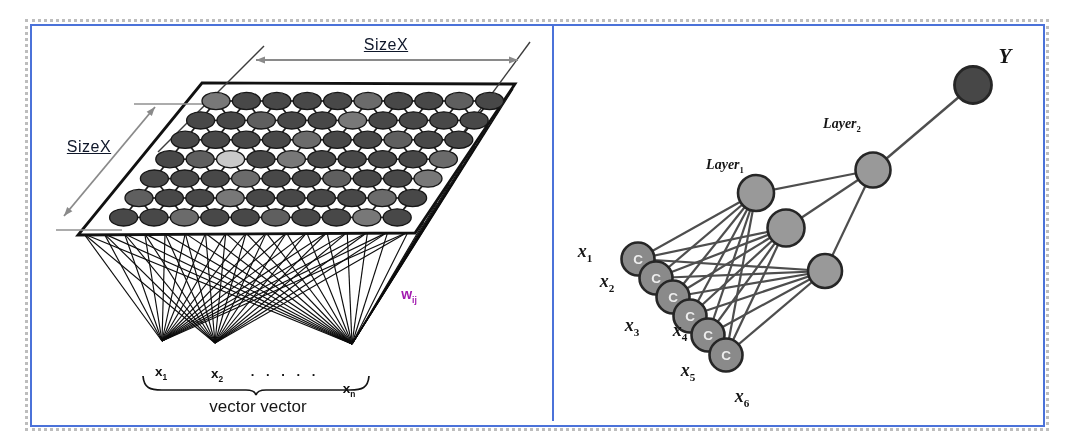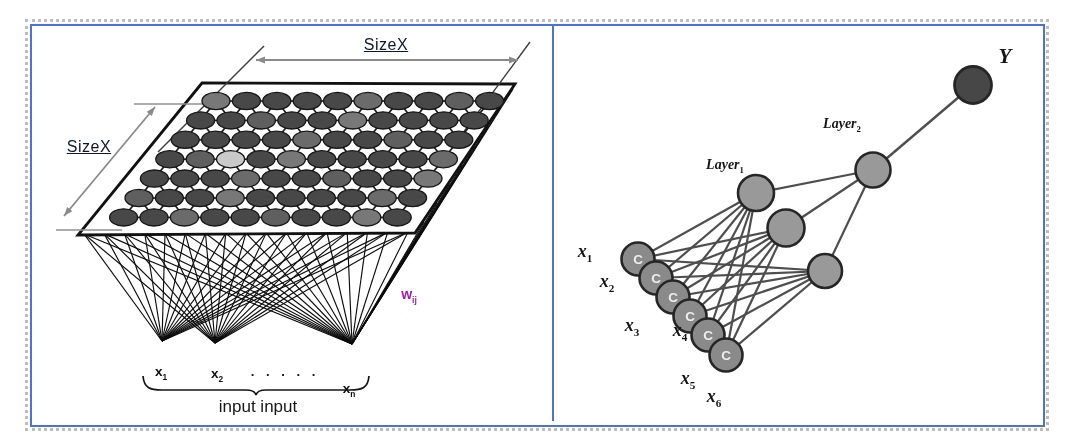--- a/index.html
+++ b/index.html
@@ -404,31 +404,31 @@
         <text x="708" y="340" text-anchor="middle" font-size="13.5" font-weight="bold" font-family="&quot;Liberation Sans&quot;,sans-serif" fill="#ededed">C</text>
         <circle cx="726" cy="355" r="16.5" fill="#8a8a8a" stroke="#262626" stroke-width="2.6"></circle>
         <text x="726" y="360" text-anchor="middle" font-size="13.5" font-weight="bold" font-family="&quot;Liberation Sans&quot;,sans-serif" fill="#ededed">C</text>
       </g>
     </svg>
 
   <div class="lbl sans dim" id="lbl-sizex" style="left: 386px; top: 45px;">SizeX</div>
   <div class="lbl sans dim" id="lbl-sizey" style="left: 89px; top: 147px;">SizeX</div>
   <div class="lbl sans wij" id="lbl-wij" style="left: 409px; top: 294px;"><span>w</span><sub>ij</sub></div>
   <div class="lbl sans xaxis" id="lbl-ellipsis" style="left: 285px; top: 371px;">. . . . .</div>
-  <div class="lbl sans iv" id="lbl-inputvector" style="left: 258px; top: 406px;">input input</div>
+  <div class="lbl sans iv" id="lbl-inputvector" style="left: 258px; top: 406px;">vector vector</div>
   <div id="som-input-labels">
       <div class="lbl sans xaxis" style="left: 161px; top: 372px;"><span>x</span><sub>1</sub></div>
       <div class="lbl sans xaxis" style="left: 217px; top: 374px;"><span>x</span><sub>2</sub></div>
       <div class="lbl sans xaxis" style="left: 349px; top: 389px;"><span>x</span><sub>n</sub></div>
     </div>
 
   <div class="lbl mathit out" id="lbl-y" style="left: 1005px; top: 56px;">Y</div>
   <div class="lbl mathit layer" id="lbl-layer1" style="left: 725px; top: 165px;"><span>Layer</span><sub>1</sub></div>
   <div class="lbl mathit layer" id="lbl-layer2" style="left: 842px; top: 124px;"><span>Layer</span><sub>2</sub></div>
   <div id="net-input-labels">
       <div class="lbl mathit xin" style="left: 585px; top: 251px;"><span>x</span><sub>1</sub></div>
       <div class="lbl mathit xin" style="left: 607px; top: 281px;"><span>x</span><sub>2</sub></div>
       <div class="lbl mathit xin" style="left: 632px; top: 325px; text-align: right;"><span>x</span><sub>3</sub></div>
       <div class="lbl mathit xin" style="left: 662px; top: 330px; margin-left: 18px;"><span>x</span><sub>4</sub></div>
-      <div class="lbl mathit xin" style="left: 688px; top: 378px;"><span>x</span><sub>5</sub></div>
-      <div class="lbl mathit xin" style="left: 714px; top: 396px;"><span>x</span><sub>6</sub></div>
+      <div class="lbl mathit xin" style="left: 688px; top: 370px;"><span>x</span><sub>5</sub></div>
+      <div class="lbl mathit xin" style="left: 742px; top: 396px;"><span>x</span><sub>6</sub></div>
     </div>
 </div>
 
 </body></html>

